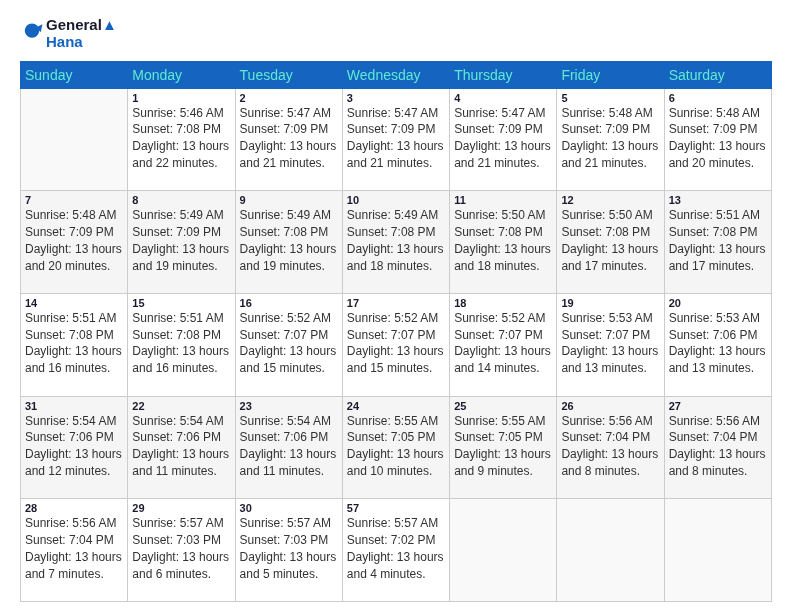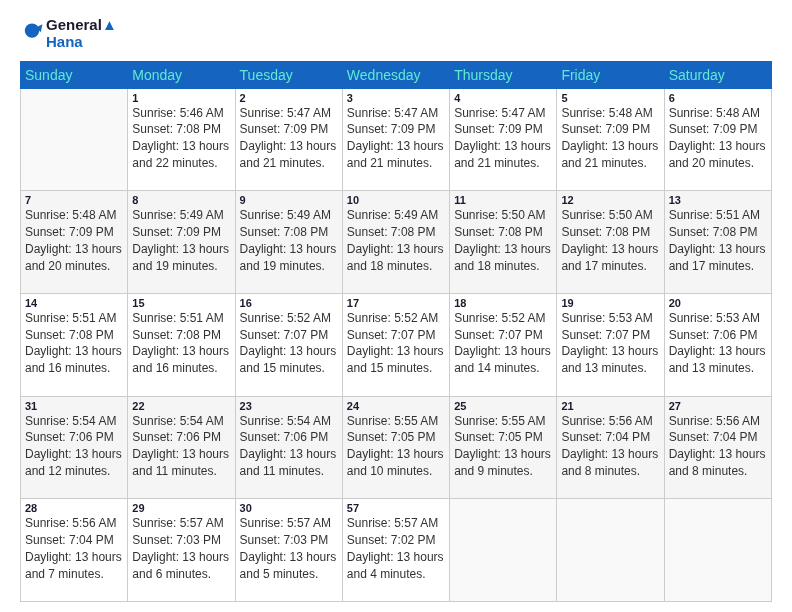--- a/index.html
+++ b/index.html
@@ -299,21 +299,21 @@
 and 10 minutes.</div>
           </td>
           <td>
             <span class="day-num">25</span>
             <div class="day-info" style="white-space: pre-line;">Sunrise: 5:55 AM
 Sunset: 7:05 PM
 Daylight: 13 hours
 and 9 minutes.</div>
           </td>
           <td>
-            <span class="day-num">21</span>
+            <span class="day-num">26</span>
             <div class="day-info" style="white-space: pre-line;">Sunrise: 5:56 AM
 Sunset: 7:04 PM
 Daylight: 13 hours
 and 8 minutes.</div>
           </td>
           <td>
             <span class="day-num">27</span>
             <div class="day-info" style="white-space: pre-line;">Sunrise: 5:56 AM
 Sunset: 7:04 PM
 Daylight: 13 hours

